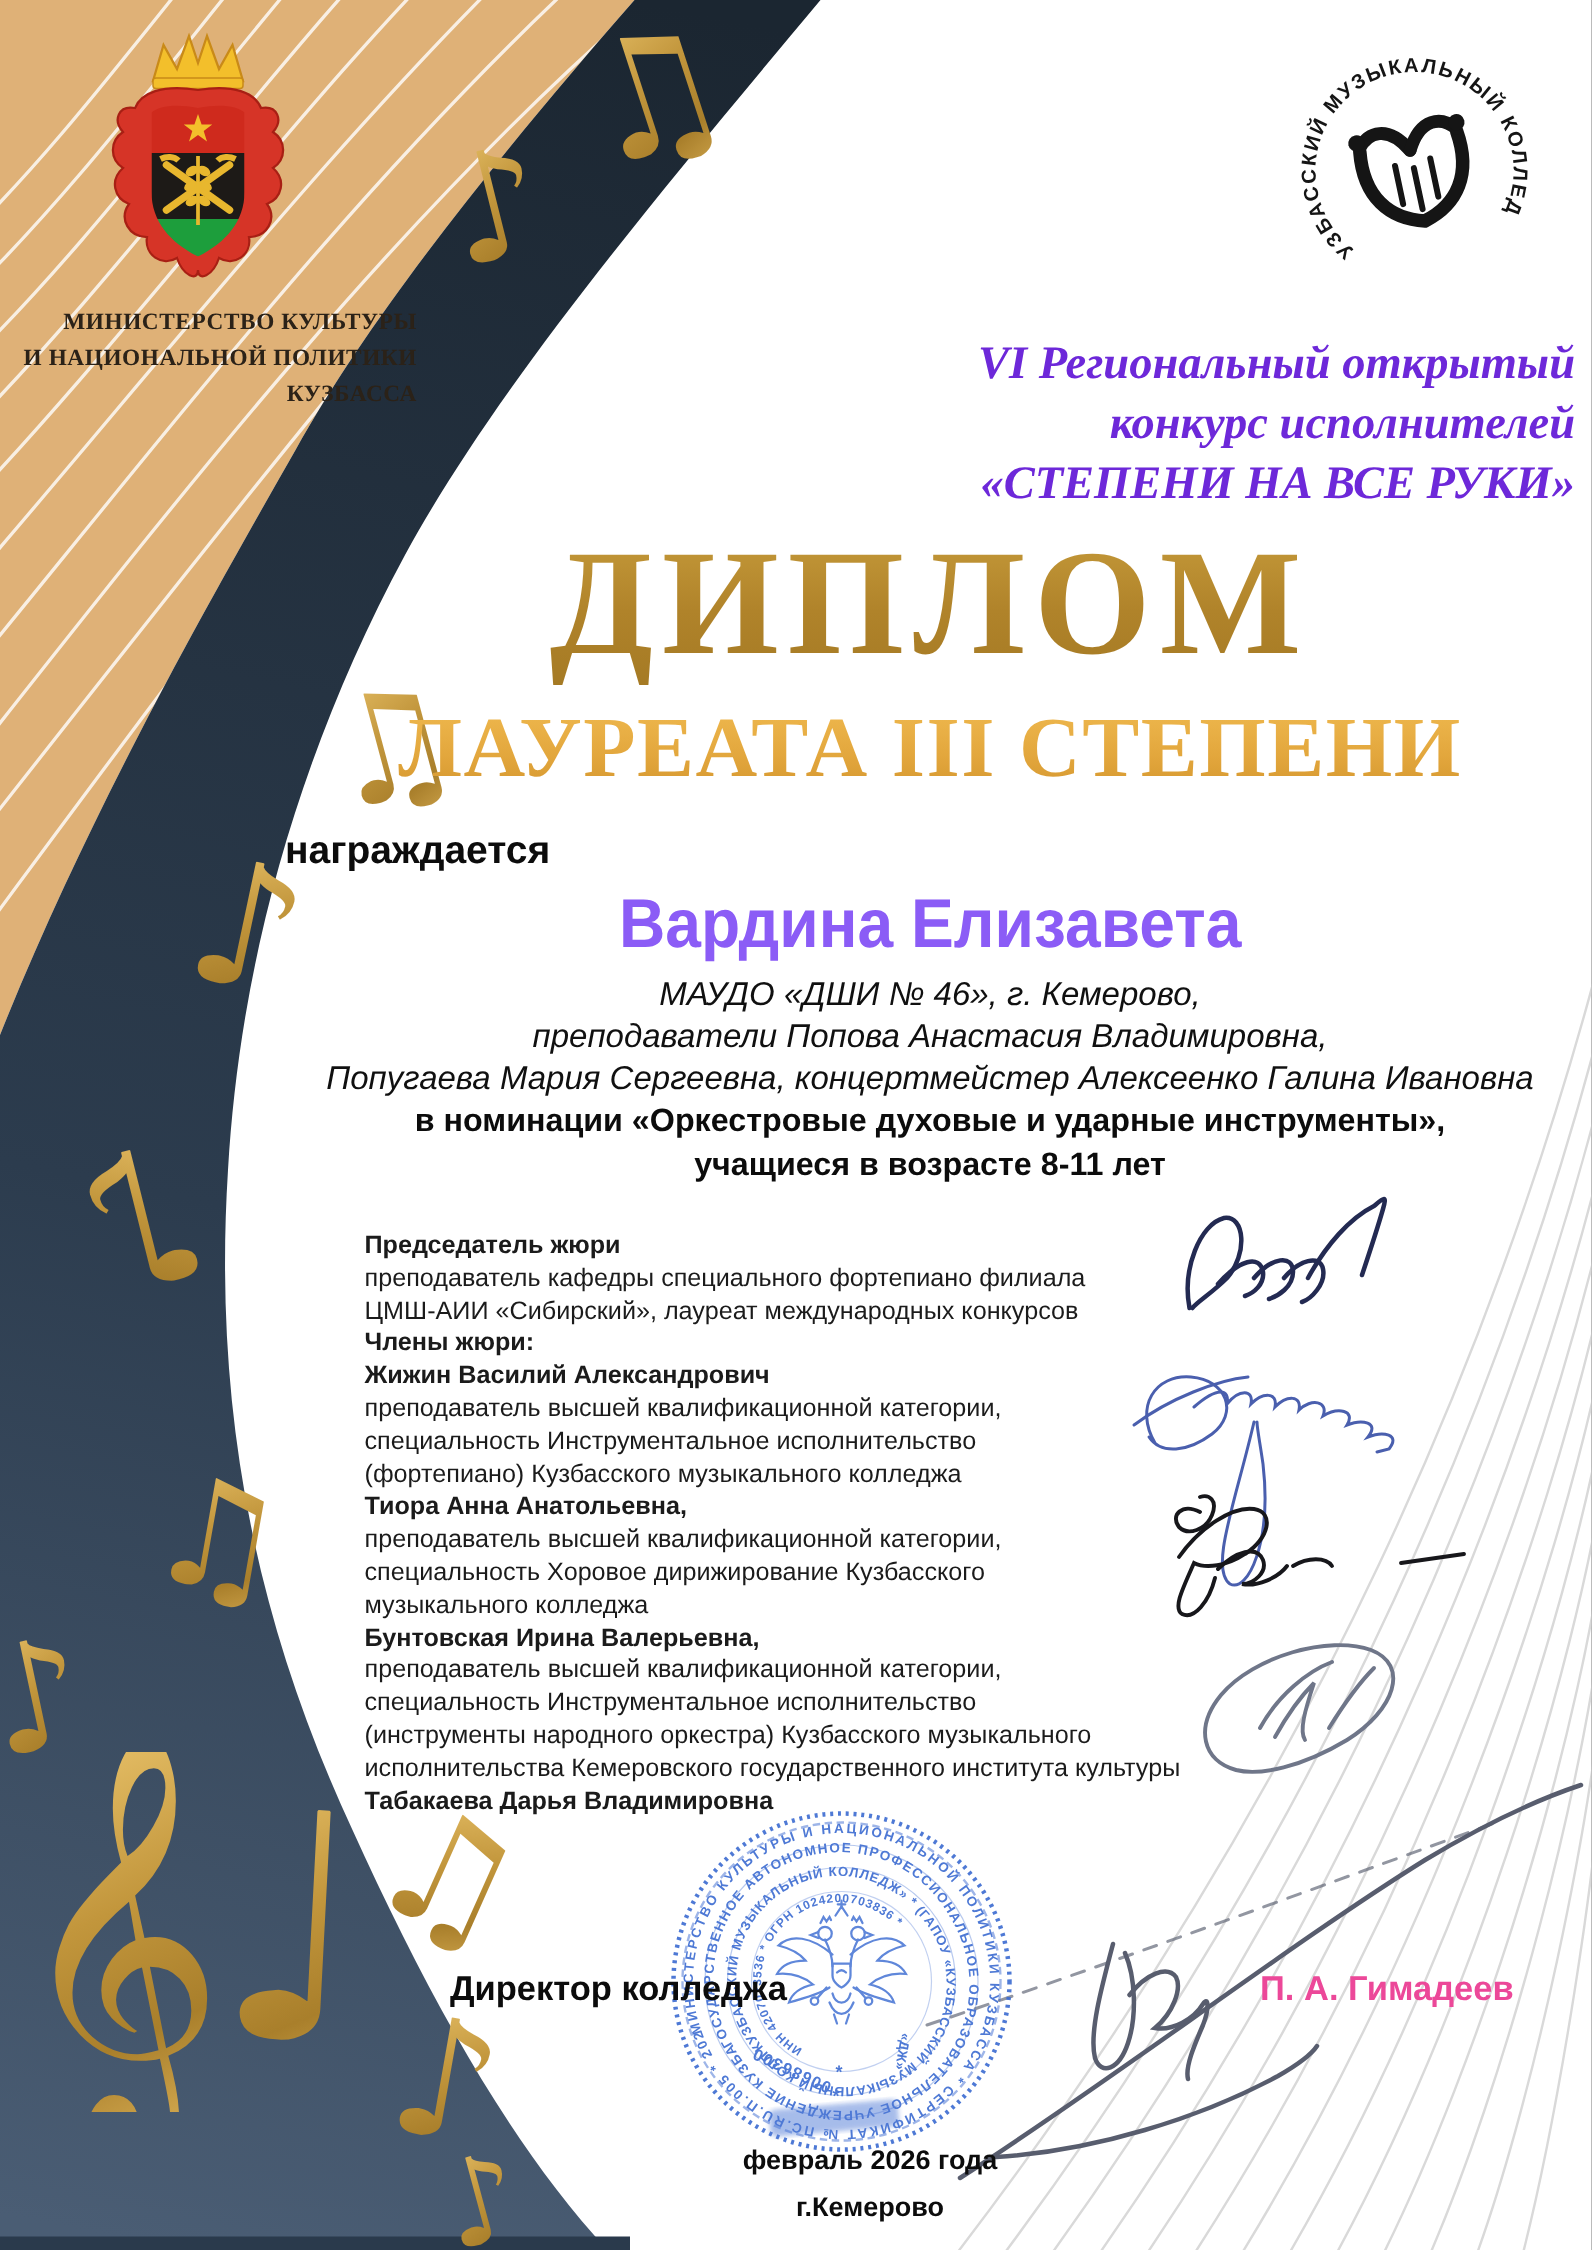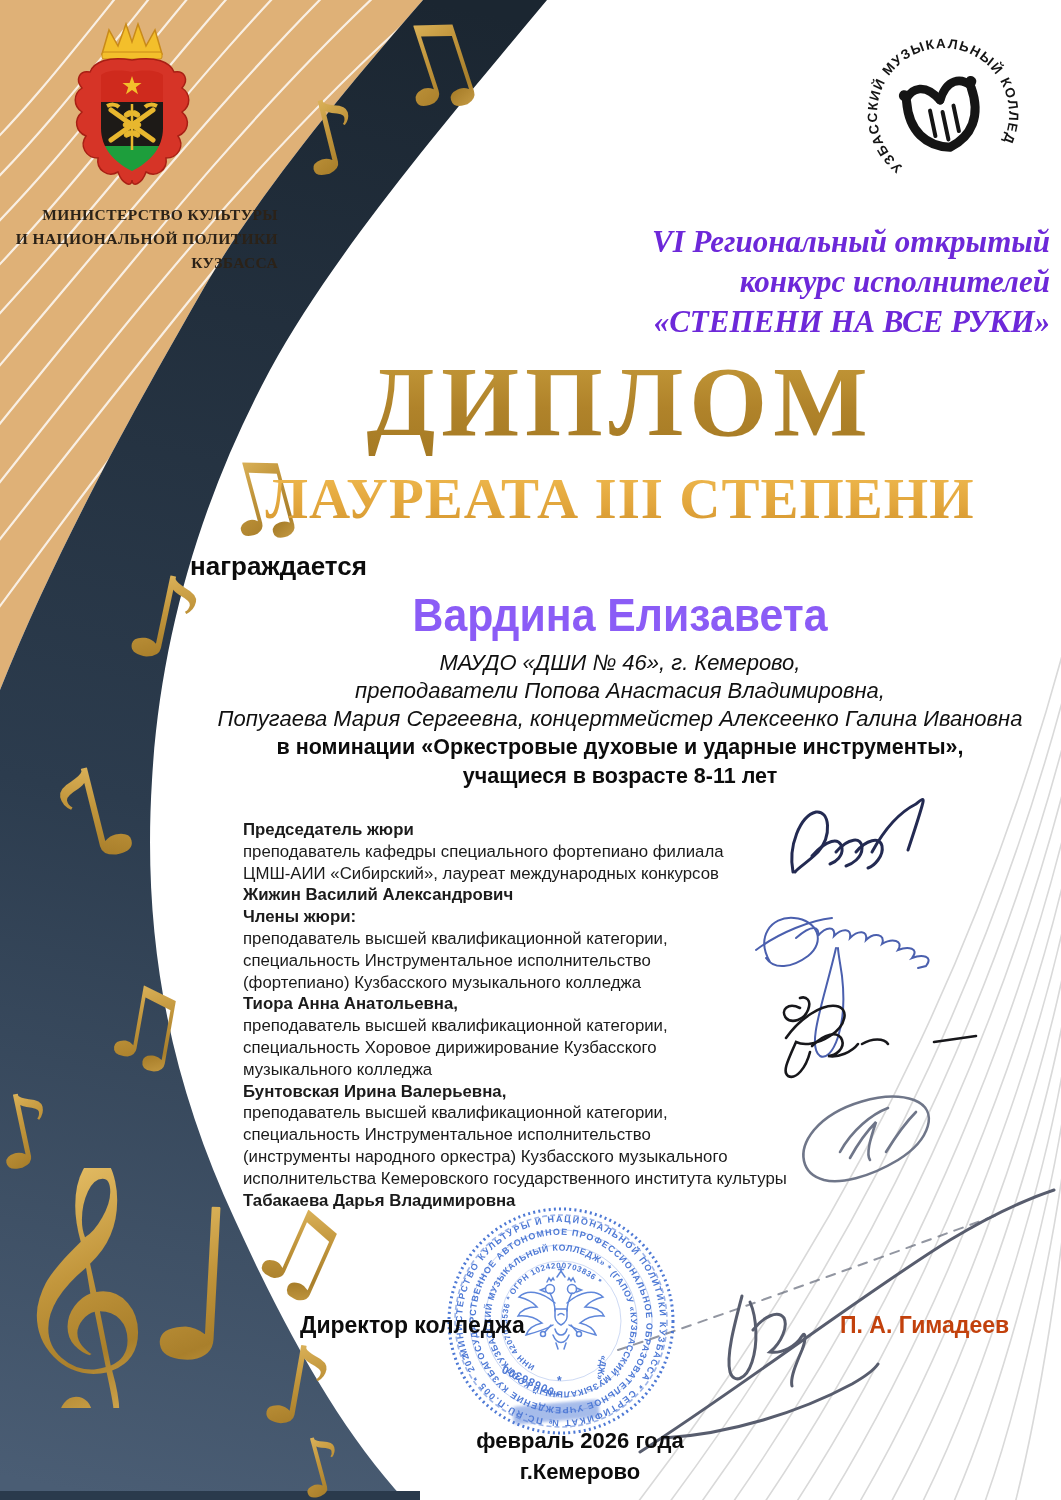--- a/index.html
+++ b/index.html
@@ -40,23 +40,23 @@
   .details{left:100px;top:649px;width:1040px;text-align:center;
     font-style:italic;font-size:22px;line-height:28px;color:#101010;}
 
   .nomination{left:130px;top:733px;width:980px;text-align:center;
     font-weight:bold;font-size:21.5px;line-height:29px;color:#0c0c0c;}
 
   .jury{left:243px;top:799px;width:545px;font-size:16.8px;line-height:21.8px;color:#1b1b1b;margin-top:20px;}
   .jury .b{font-weight:bold;}
 
   .dir-label{left:300px;top:1312px;font-weight:bold;font-size:23px;color:#0c0c0c;}
-  .dir-name{left:840px;top:1312px;font-weight:bold;font-size:23px;color:#c2410c;}
+  .dir-name{left:840px;top:1312px;font-weight:bold;font-size:23px;color:#ec4899;}
   .datecity{left:430px;top:1425px;width:300px;text-align:center;
-    font-weight:bold;font-size:22px;line-height:31px;color:#0c0c0c;}
+    font-weight:bold;font-size:18px;line-height:31px;color:#0c0c0c;}
 
   
   .gnote{font-family:"DejaVu Sans",sans-serif;line-height:1;
     background-image:linear-gradient(155deg,#e7c068 5%,#c2963c 45%,#a97f2b 75%,#d5ab52 100%);
     -webkit-background-clip:text;background-clip:text;color:transparent;}
 </style>
 </head>
 <body>
 
 <div class="page">
@@ -211,22 +211,22 @@
 
   <div class="abs nomination">
     <div>в номинации «Оркестровые духовые и ударные инструменты»,</div>
     <div>учащиеся в возрасте 8-11 лет</div>
   </div>
 
   <div class="abs jury">
     <div class="b">Председатель жюри</div>
     <div>преподаватель кафедры специального фортепиано филиала</div>
     <div>ЦМШ-АИИ «Сибирский», лауреат международных конкурсов</div>
+    <div class="b">Члены жюри:</div>
     <div class="b">Жижин Василий Александрович</div>
-    <div class="b">Члены жюри:</div>
     <div>преподаватель высшей квалификационной категории,</div>
     <div>специальность Инструментальное исполнительство</div>
     <div>(фортепиано) Кузбасского музыкального колледжа</div>
     <div class="b">Тиора Анна Анатольевна,</div>
     <div>преподаватель высшей квалификационной категории,</div>
     <div>специальность Хоровое дирижирование Кузбасского</div>
     <div>музыкального колледжа</div>
     <div class="b">Бунтовская Ирина Валерьевна,</div>
     <div>преподаватель высшей квалификационной категории,</div>
     <div>специальность Инструментальное исполнительство</div>

